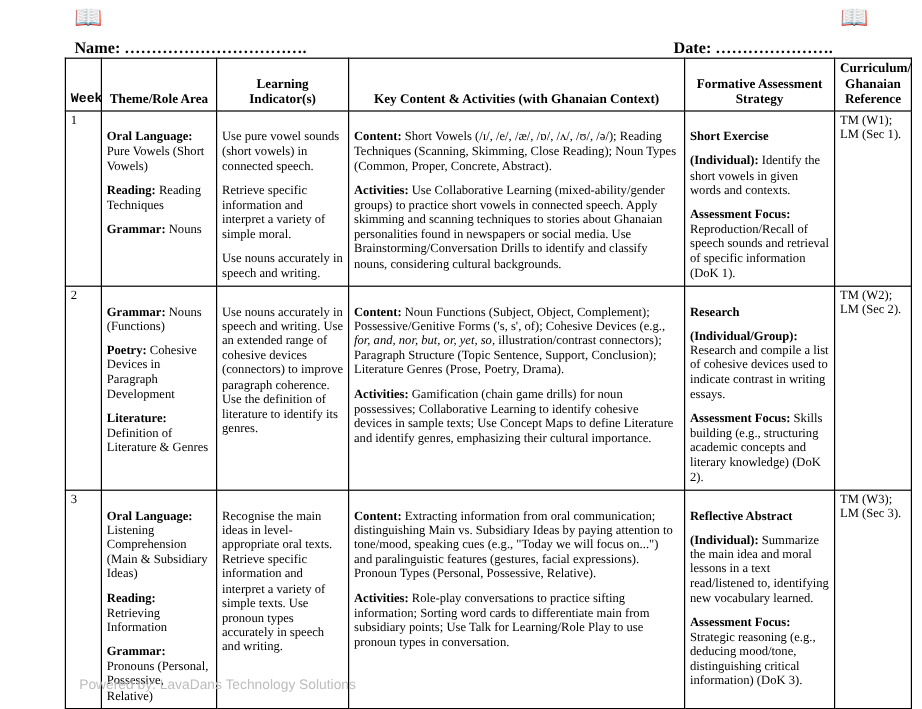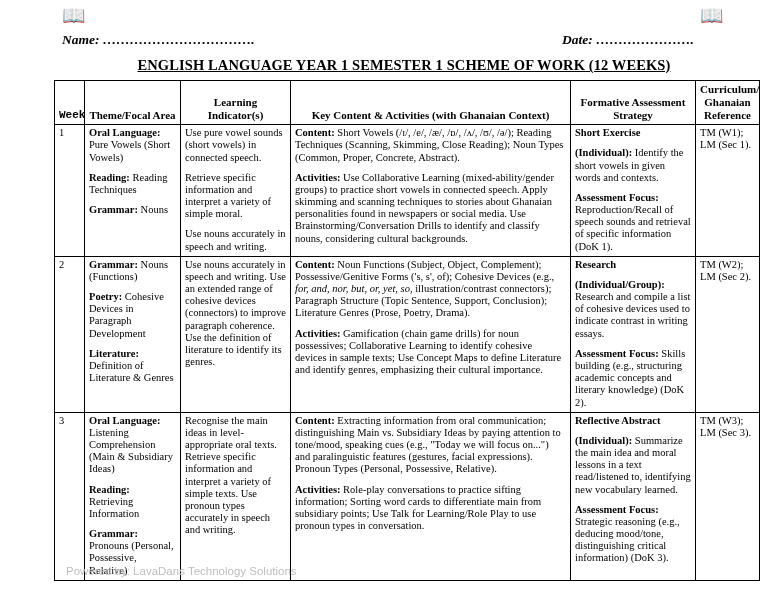--- a/index.html
+++ b/index.html
@@ -33,21 +33,20 @@
     font-size: 19px;
     line-height: 19px;
     color: #444;
   }
   .namedate {
     margin-top: 26px;
     display: flex;
     align-items: baseline;
     padding-left: 48px;
     padding-right: 60px;
-    font-style: italic;
   }
   .namedate .field {
     font-weight: bold;
     font-size: 13.5px;
     white-space: nowrap;
   }
   .namedate .spacer { flex: 1; }
 
   .doc-title {
     text-align: center;
@@ -81,21 +80,21 @@
   .col-week { width: 30px; }
   .col-theme { width: 96px; }
   .col-li { width: 110px; }
   .col-key { width: 280px; }
   .col-fas { width: 125px; }
   .col-ref { width: 64px; }
 
   .hdr-week { vertical-align: bottom; font-family: Liberation Mono, monospace; }
   .cell-week { text-align: left; font-size: 11px; }
 
-  p.blk { margin: 0 0 0 0; }
+  p.blk { margin: 14px 0 0 0; }
   p.gap { margin-top: 8px; }
   .b { font-weight: bold; }
   .i { font-style: italic; }
 
   .footer {
     position: absolute;
     left: 54px;
     bottom: 14px;
     font-size: 11.5px;
     color: #b3b3b3;
@@ -115,35 +114,34 @@
   <div class="corner-icon right">
     <span class="book-glyph">📖</span>
   </div>
 
   <div class="namedate">
     <span class="field">Name: …………………………….</span>
     <span class="spacer"></span>
     <span class="field">Date: ………………….</span>
   </div>
 
-  <div class="doc-title">ENGLISH LANGUAGE YEAR 1 SEMESTER 1 SCHEME OF WORK (12 WEEKS)</div>
 
   <table class="sow">
     <colgroup>
       <col class="col-week">
         <col class="col-theme">
         <col class="col-li">
       <col class="col-key">
         <col class="col-fas">
         <col class="col-ref">
     </colgroup>
     <thead>
       <tr>
         <th class="hdr-week">Week</th>
-        <th>Theme/Focal Area</th>
+        <th>Theme/Role Area</th>
         <th>Learning Indicator(s)</th>
         <th>Key Content &amp; Activities (with Ghanaian Context)</th>
         <th>Formative Assessment Strategy</th>
         <th>Curriculum/ Ghanaian Reference</th>
       </tr>
     </thead>
     <tbody id="sow-body">
         <tr>
           <td class="cell-week">1</td>
           <td>

